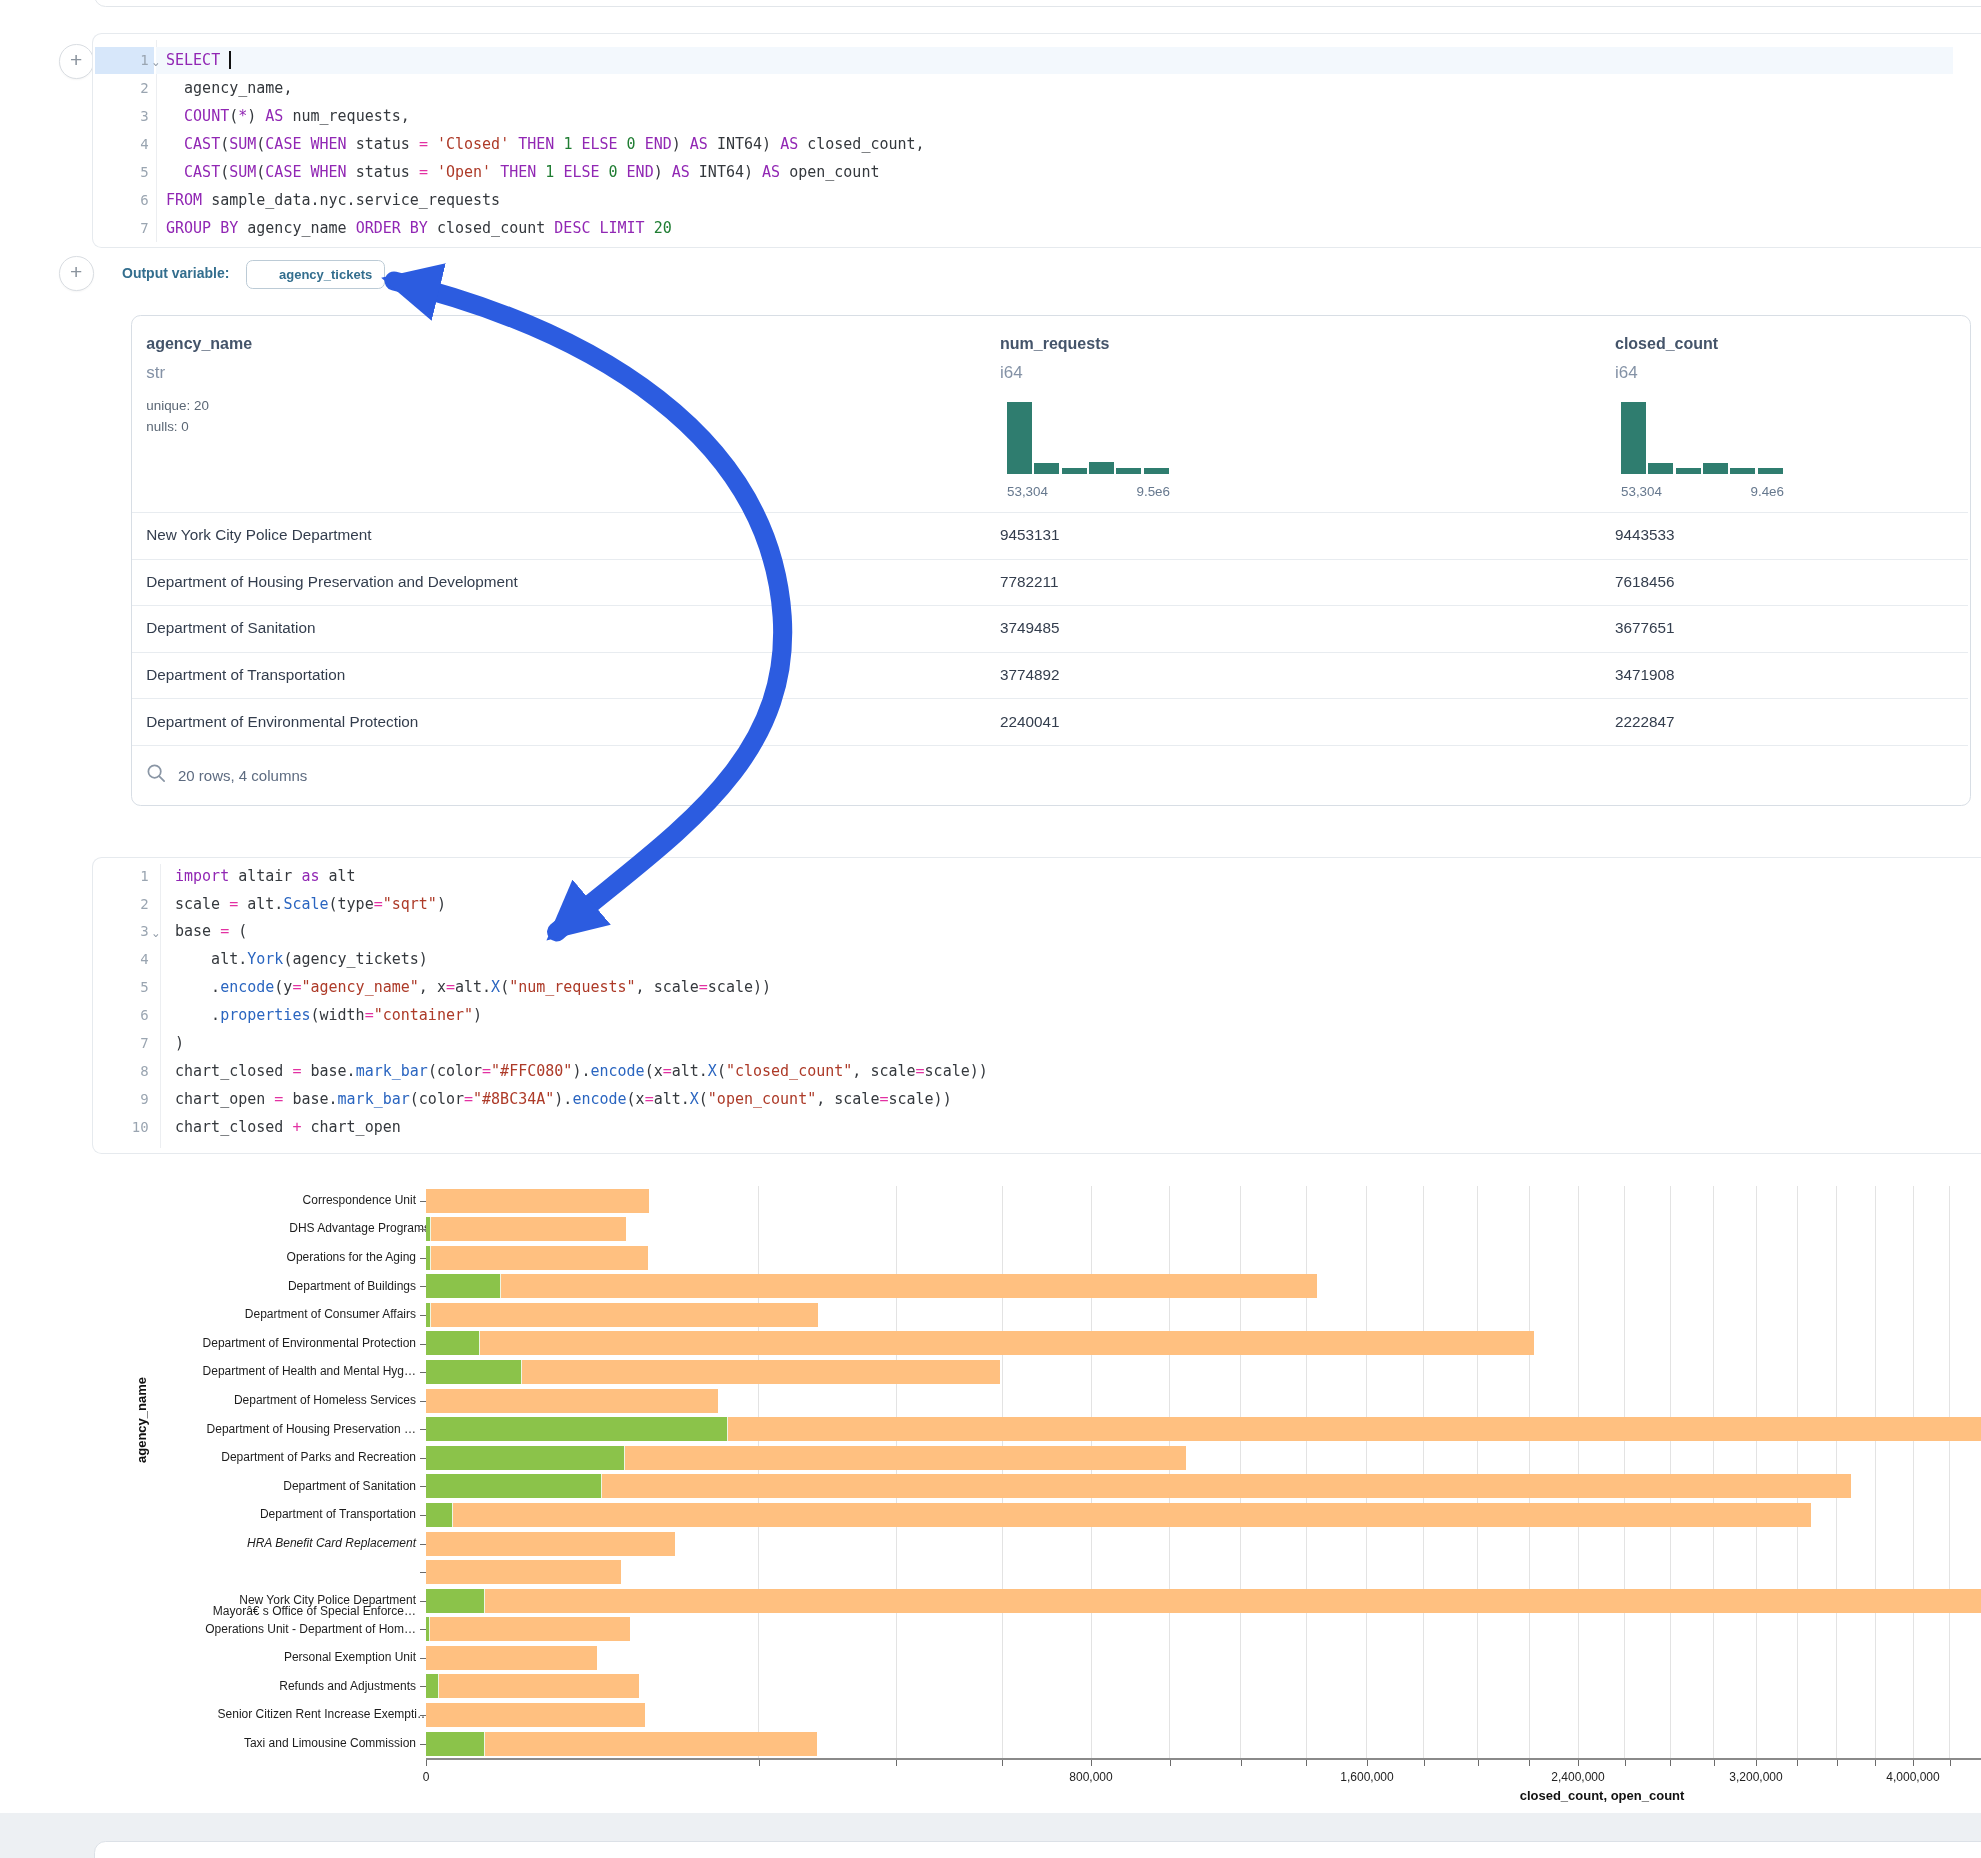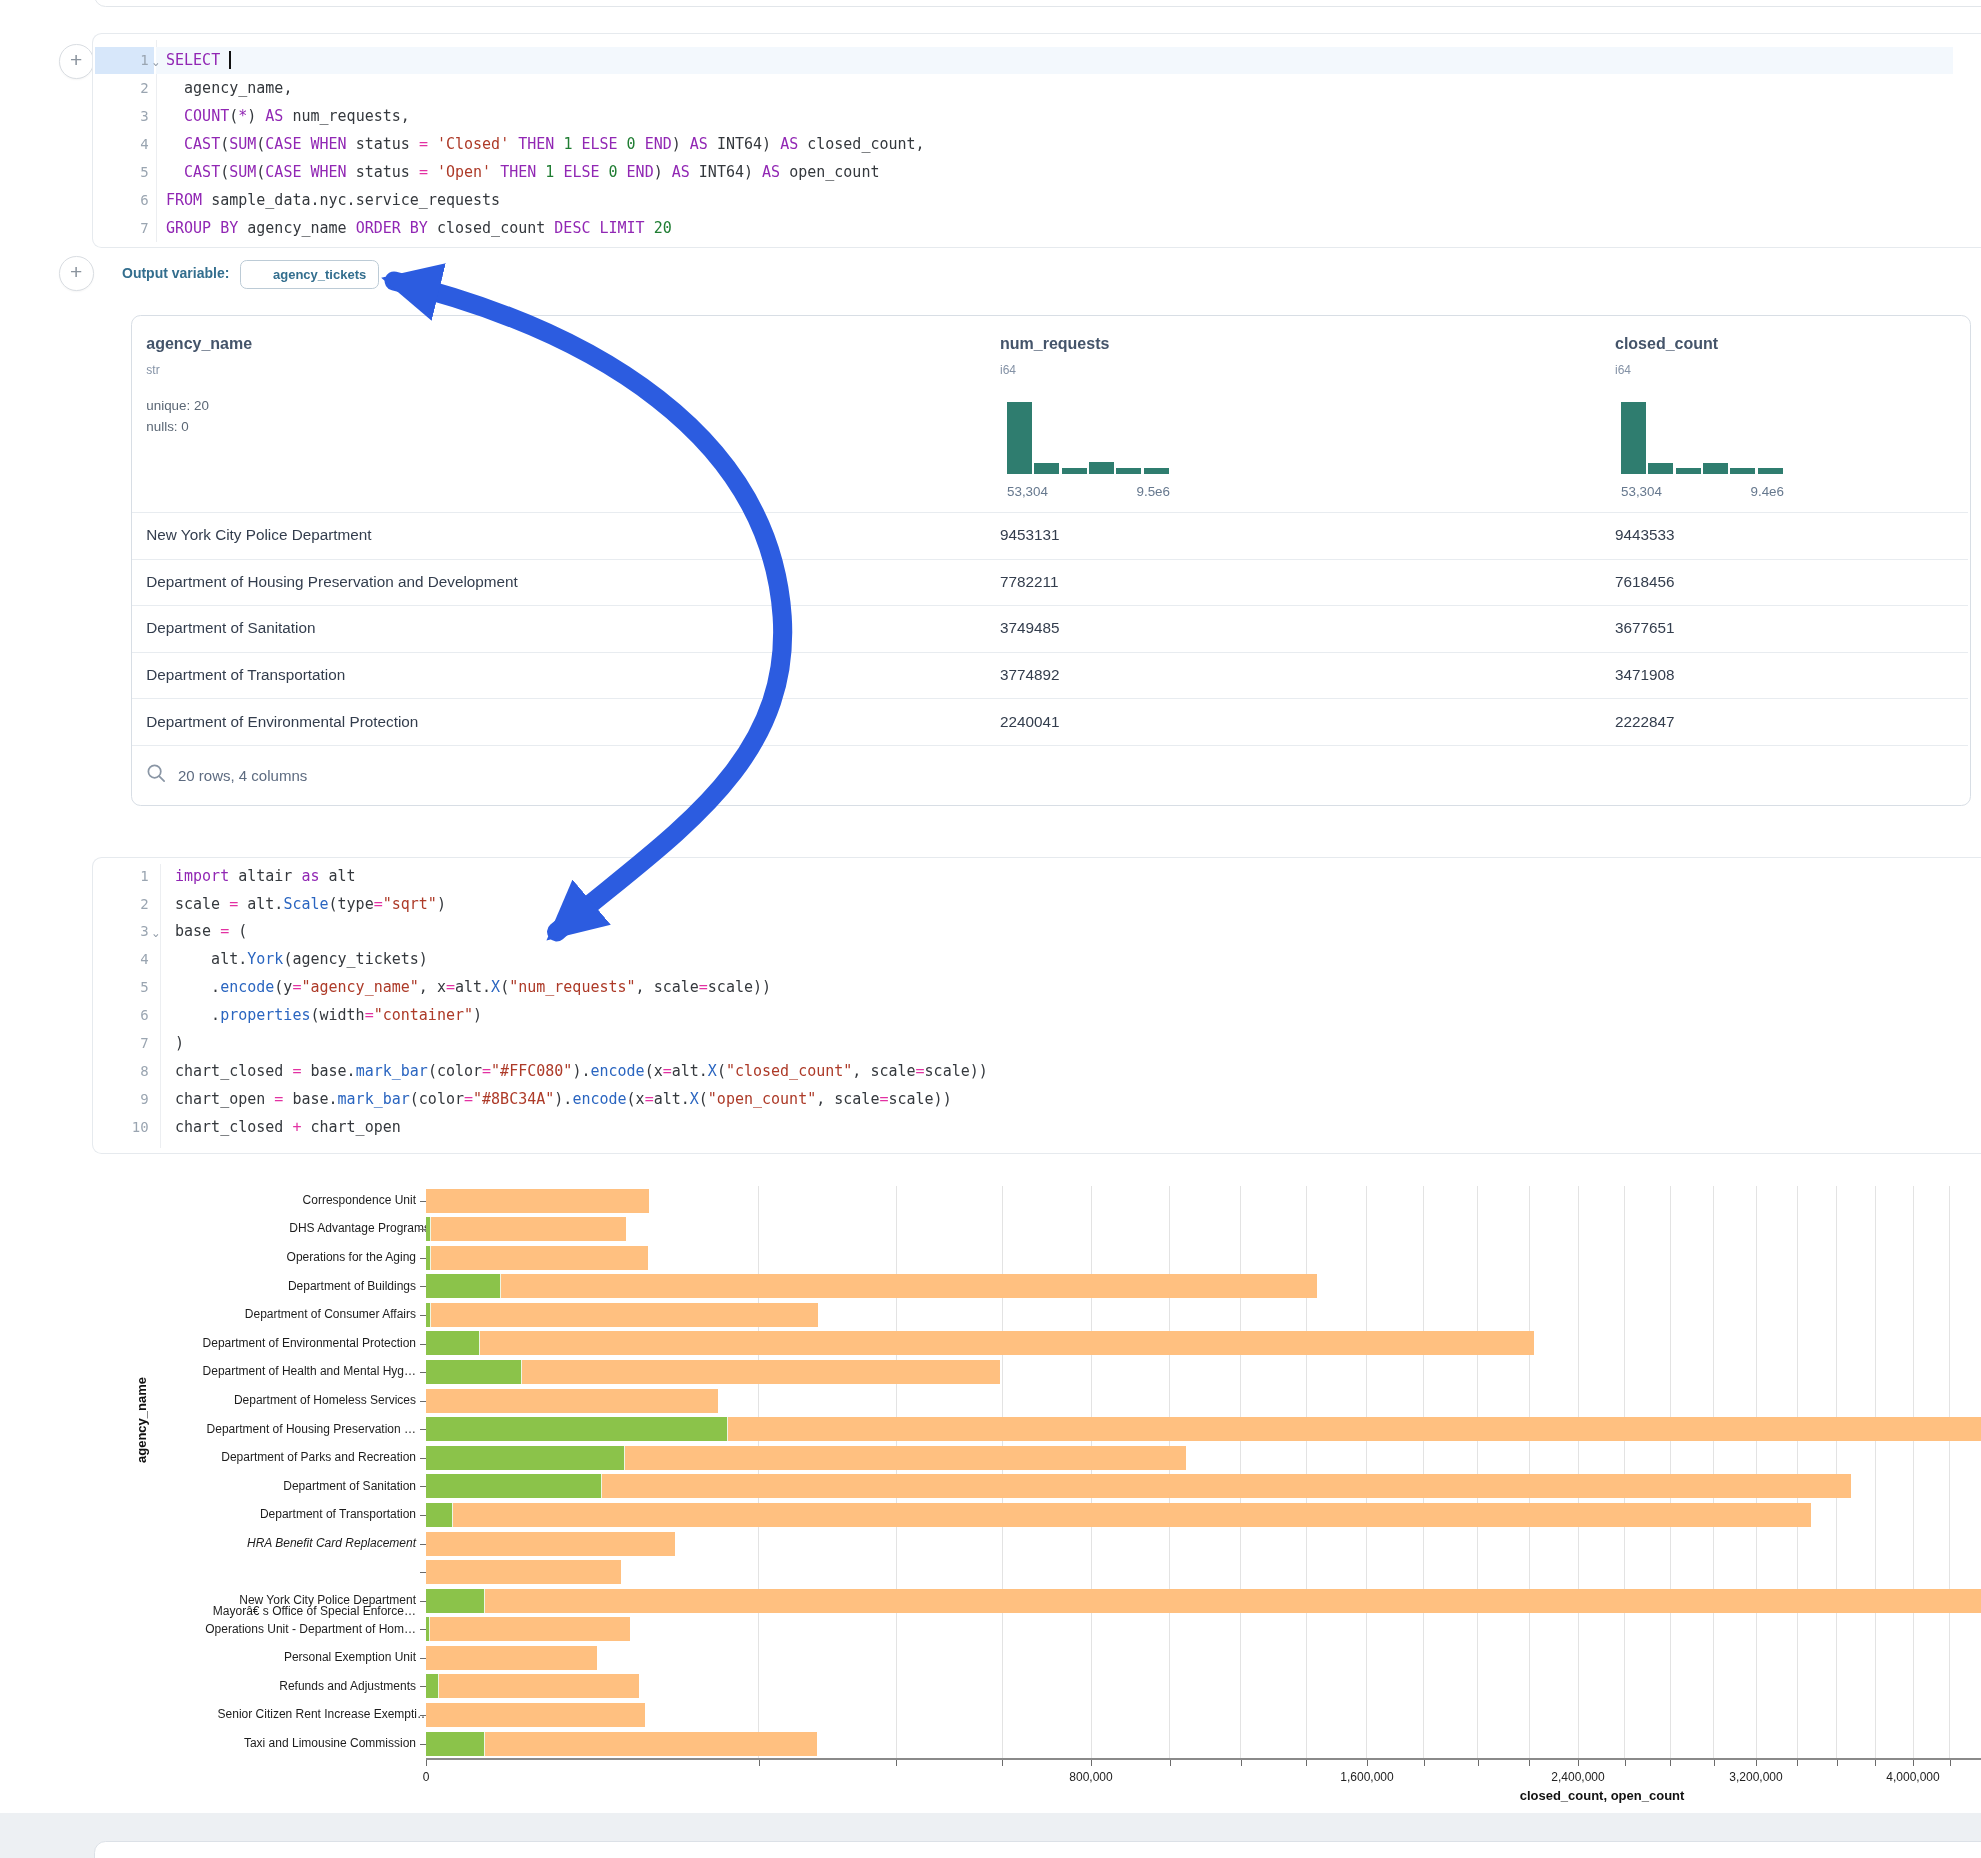--- a/index.html
+++ b/index.html
@@ -29,21 +29,21 @@
   
   .outvar-label{position:absolute;font-size:14px;font-weight:bold;color:#336e8e;}
   .outvar-pill{position:absolute;height:27px;width:105px;border:1px solid #bccbd6;border-radius:6.7px;
     background:#fff;color:#336e8e;font-size:13px;font-weight:bold;line-height:27px;
     padding:0 0 0 9.6px;overflow:hidden;white-space:nowrap;}
 
   
   .table-card{position:absolute;left:131px;top:315px;width:1838px;height:489px;background:#fff;
     border:1px solid #d8dee5;border-radius:9.6px;}
   .col-title{position:absolute;font-size:16px;font-weight:bold;color:#44546a;}
-  .col-type{position:absolute;font-size:12px;color:#8492a6;}
+  .col-type{position:absolute;font-size:17px;color:#8492a6;}
   .col-stat{position:absolute;font-size:13.4px;color:#5b6775;}
   .hist{position:absolute;width:163px;height:72px;}
   .hist-bar{position:absolute;bottom:0;background:#2f7d6f;}
   .hist-lbl{position:absolute;font-size:13.4px;color:#66788e;}
   .row-sep{position:absolute;left:0;width:1836px;height:1px;background:#e8ecf0;}
   .cell-txt{position:absolute;font-size:15.3px;color:#333d4d;white-space:nowrap;}
   .tbl-footer{position:absolute;font-size:15px;color:#5d6b80;}
 
   
   .chart-plot{position:absolute;left:426px;top:1186px;width:1555px;height:572px;overflow:hidden;}
@@ -95,21 +95,21 @@
         <div class="gutter-num" style="left:7.6px;top:128px;">5</div>
         <div class="code-line" style="left:73px;top:128px;"><span style="color:#34383d">  </span><span style="color:#9127b4">CAST</span><span style="color:#34383d">(</span><span style="color:#9127b4">SUM</span><span style="color:#34383d">(</span><span style="color:#9127b4">CASE</span><span style="color:#34383d"> </span><span style="color:#9127b4">WHEN</span><span style="color:#34383d"> status </span><span style="color:#e231a2">=</span><span style="color:#34383d"> </span><span style="color:#ad3a28">'Open'</span><span style="color:#34383d"> </span><span style="color:#9127b4">THEN</span><span style="color:#34383d"> </span><span style="color:#1f7d32">1</span><span style="color:#34383d"> </span><span style="color:#9127b4">ELSE</span><span style="color:#34383d"> </span><span style="color:#1f7d32">0</span><span style="color:#34383d"> </span><span style="color:#9127b4">END</span><span style="color:#34383d">) </span><span style="color:#9127b4">AS</span><span style="color:#34383d"> INT64) </span><span style="color:#9127b4">AS</span><span style="color:#34383d"> open_count</span></div>
         <div class="gutter-num" style="left:7.6px;top:156px;">6</div>
         <div class="code-line" style="left:73px;top:156px;"><span style="color:#9127b4">FROM</span><span style="color:#34383d"> sample_data.nyc.service_requests</span></div>
         <div class="gutter-num" style="left:7.6px;top:184px;">7</div>
         <div class="code-line" style="left:73px;top:184px;"><span style="color:#9127b4">GROUP</span><span style="color:#34383d"> </span><span style="color:#9127b4">BY</span><span style="color:#34383d"> agency_name </span><span style="color:#9127b4">ORDER</span><span style="color:#34383d"> </span><span style="color:#9127b4">BY</span><span style="color:#34383d"> closed_count </span><span style="color:#9127b4">DESC</span><span style="color:#34383d"> </span><span style="color:#9127b4">LIMIT</span><span style="color:#34383d"> </span><span style="color:#1f7d32">20</span></div>
       </div>
   </div>
 
   <div class="outvar-label" style="left:122px;top:265px;">Output variable:</div>
-  <div class="outvar-pill" style="left:240px;top:260px;padding-left:32px;">agency_tickets</div>
+  <div class="outvar-pill" style="left:246px;top:260px;padding-left:32px;">agency_tickets</div>
 
   <div class="table-card">
     <div id="table-header">
         <div class="col-title" style="left:14.3px;top:19px;">agency_name</div>
         <div class="col-type" style="left:14.3px;top:47px;">str</div>
         <div class="col-stat" style="left:14.3px;top:82px;">unique: 20</div>
         <div class="col-stat" style="left:14.3px;top:103px;">nulls: 0</div>
         <div class="col-title" style="left:868px;top:19px;">num_requests</div>
         <div class="col-type" style="left:868px;top:47px;">i64</div>
         <div class="hist" style="left:875px;top:86px;">

